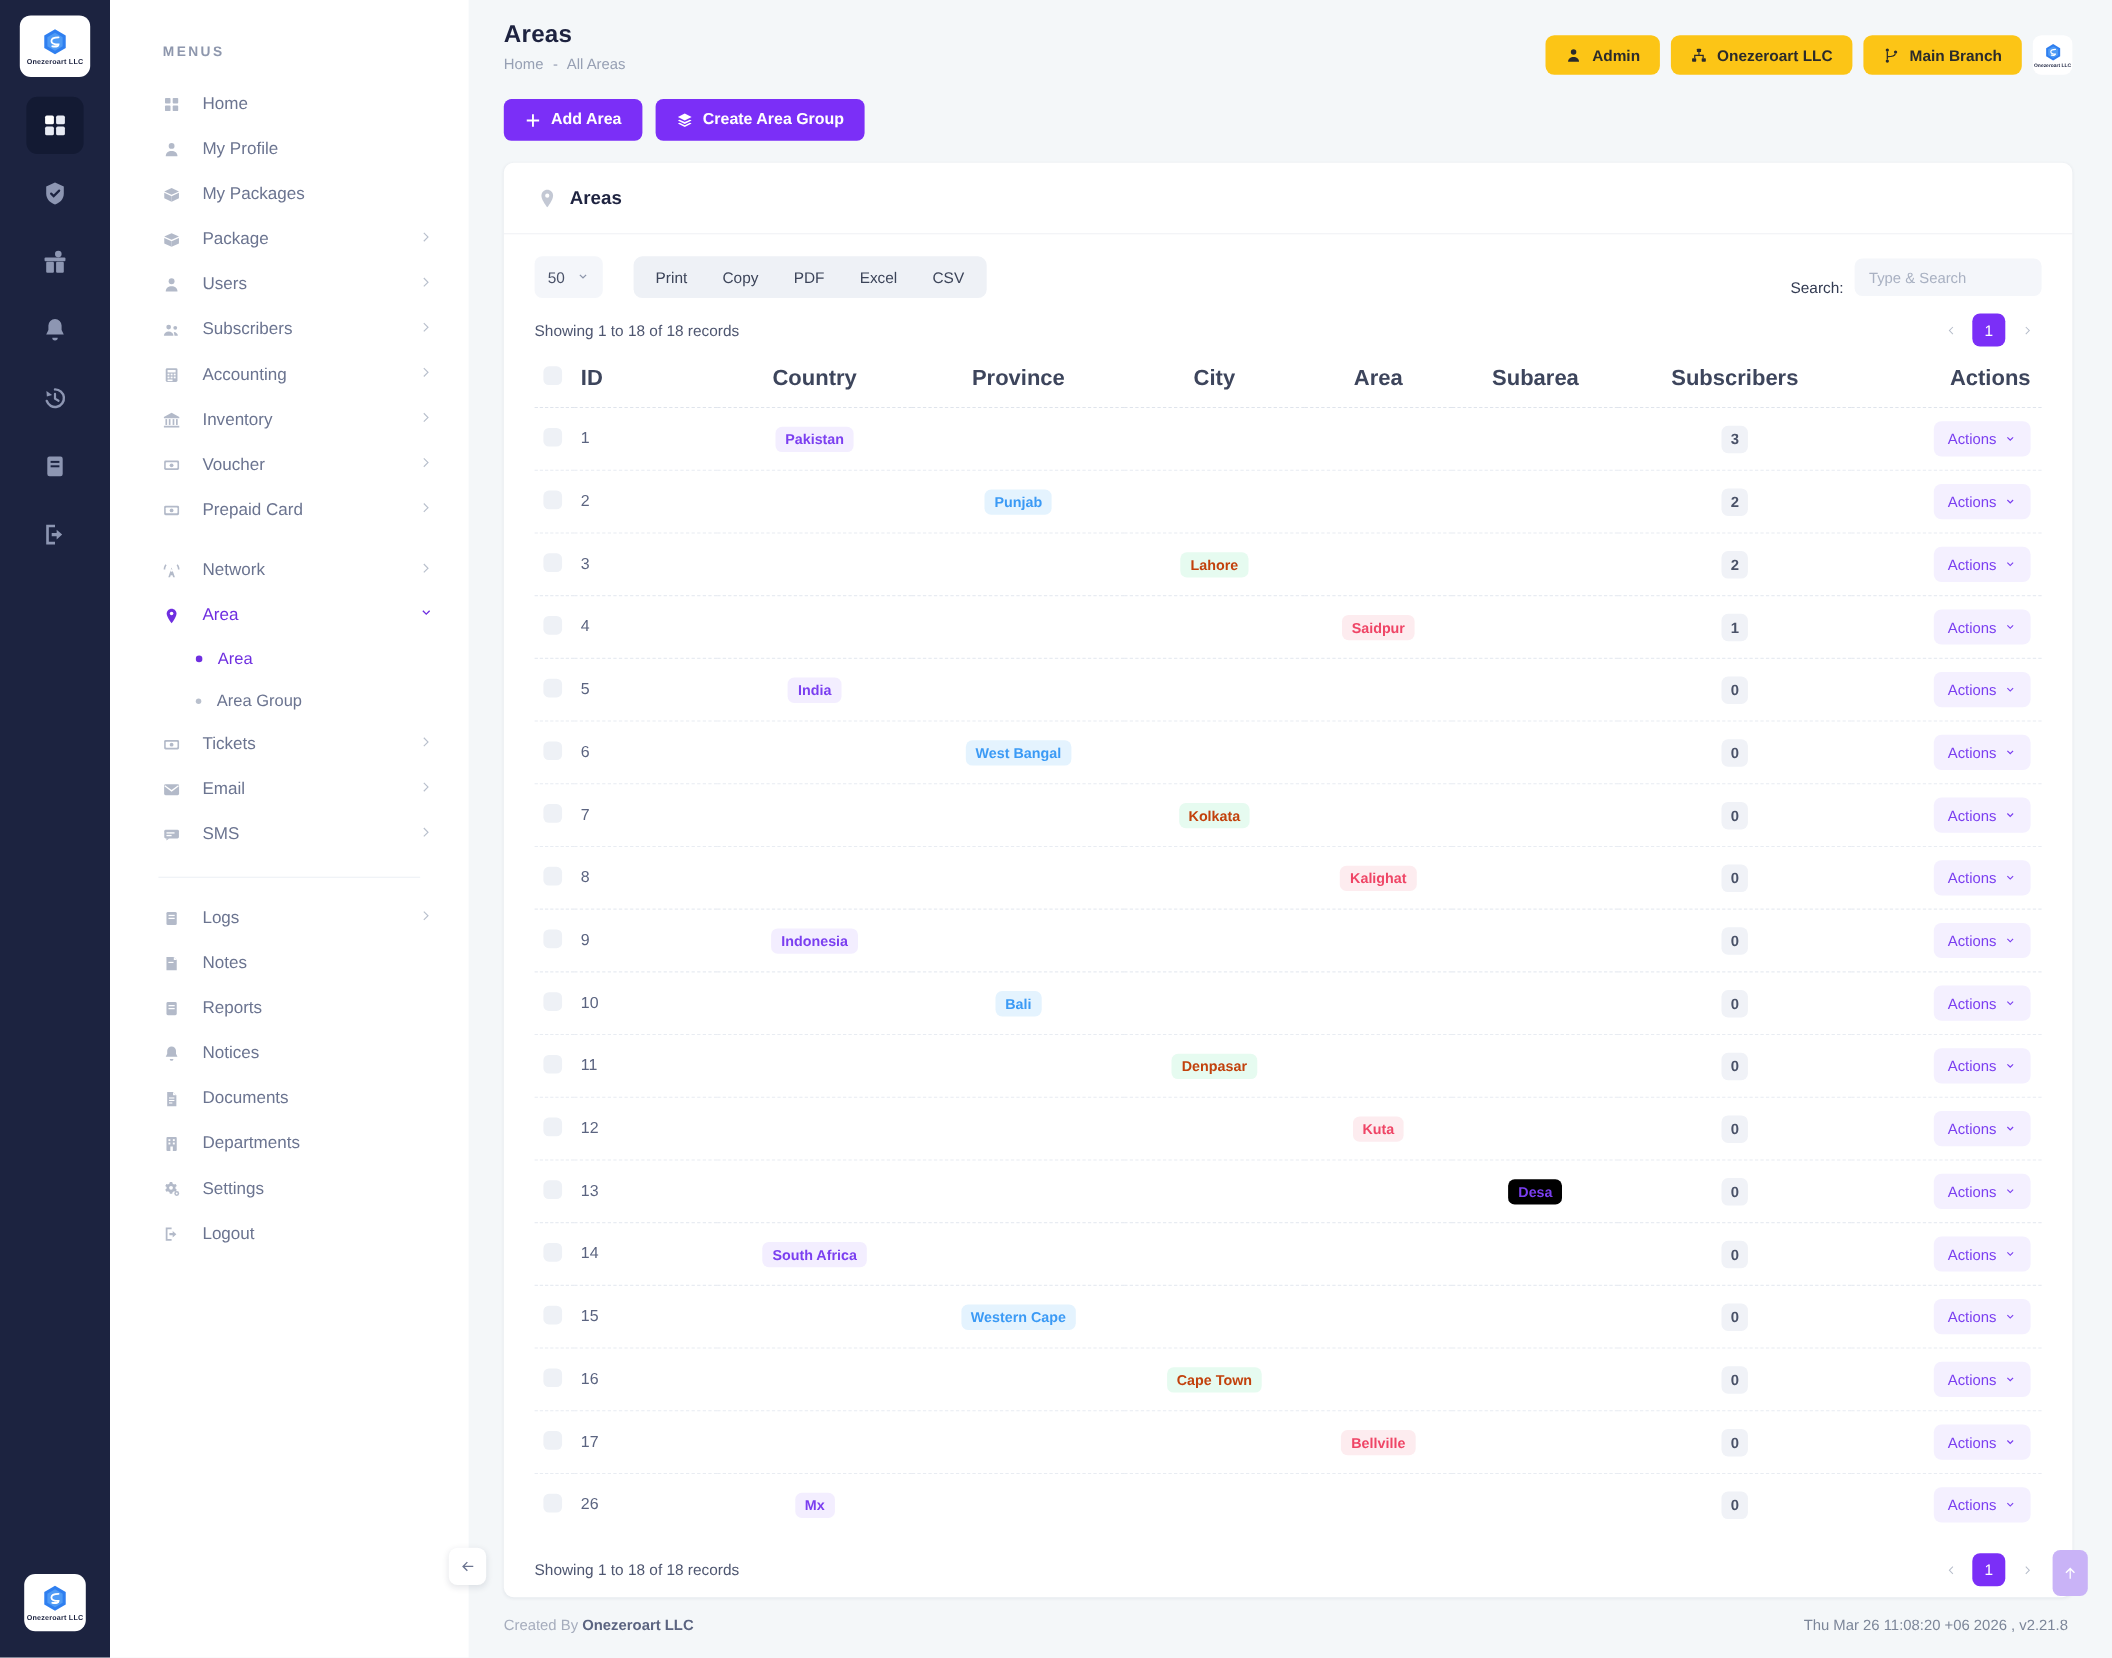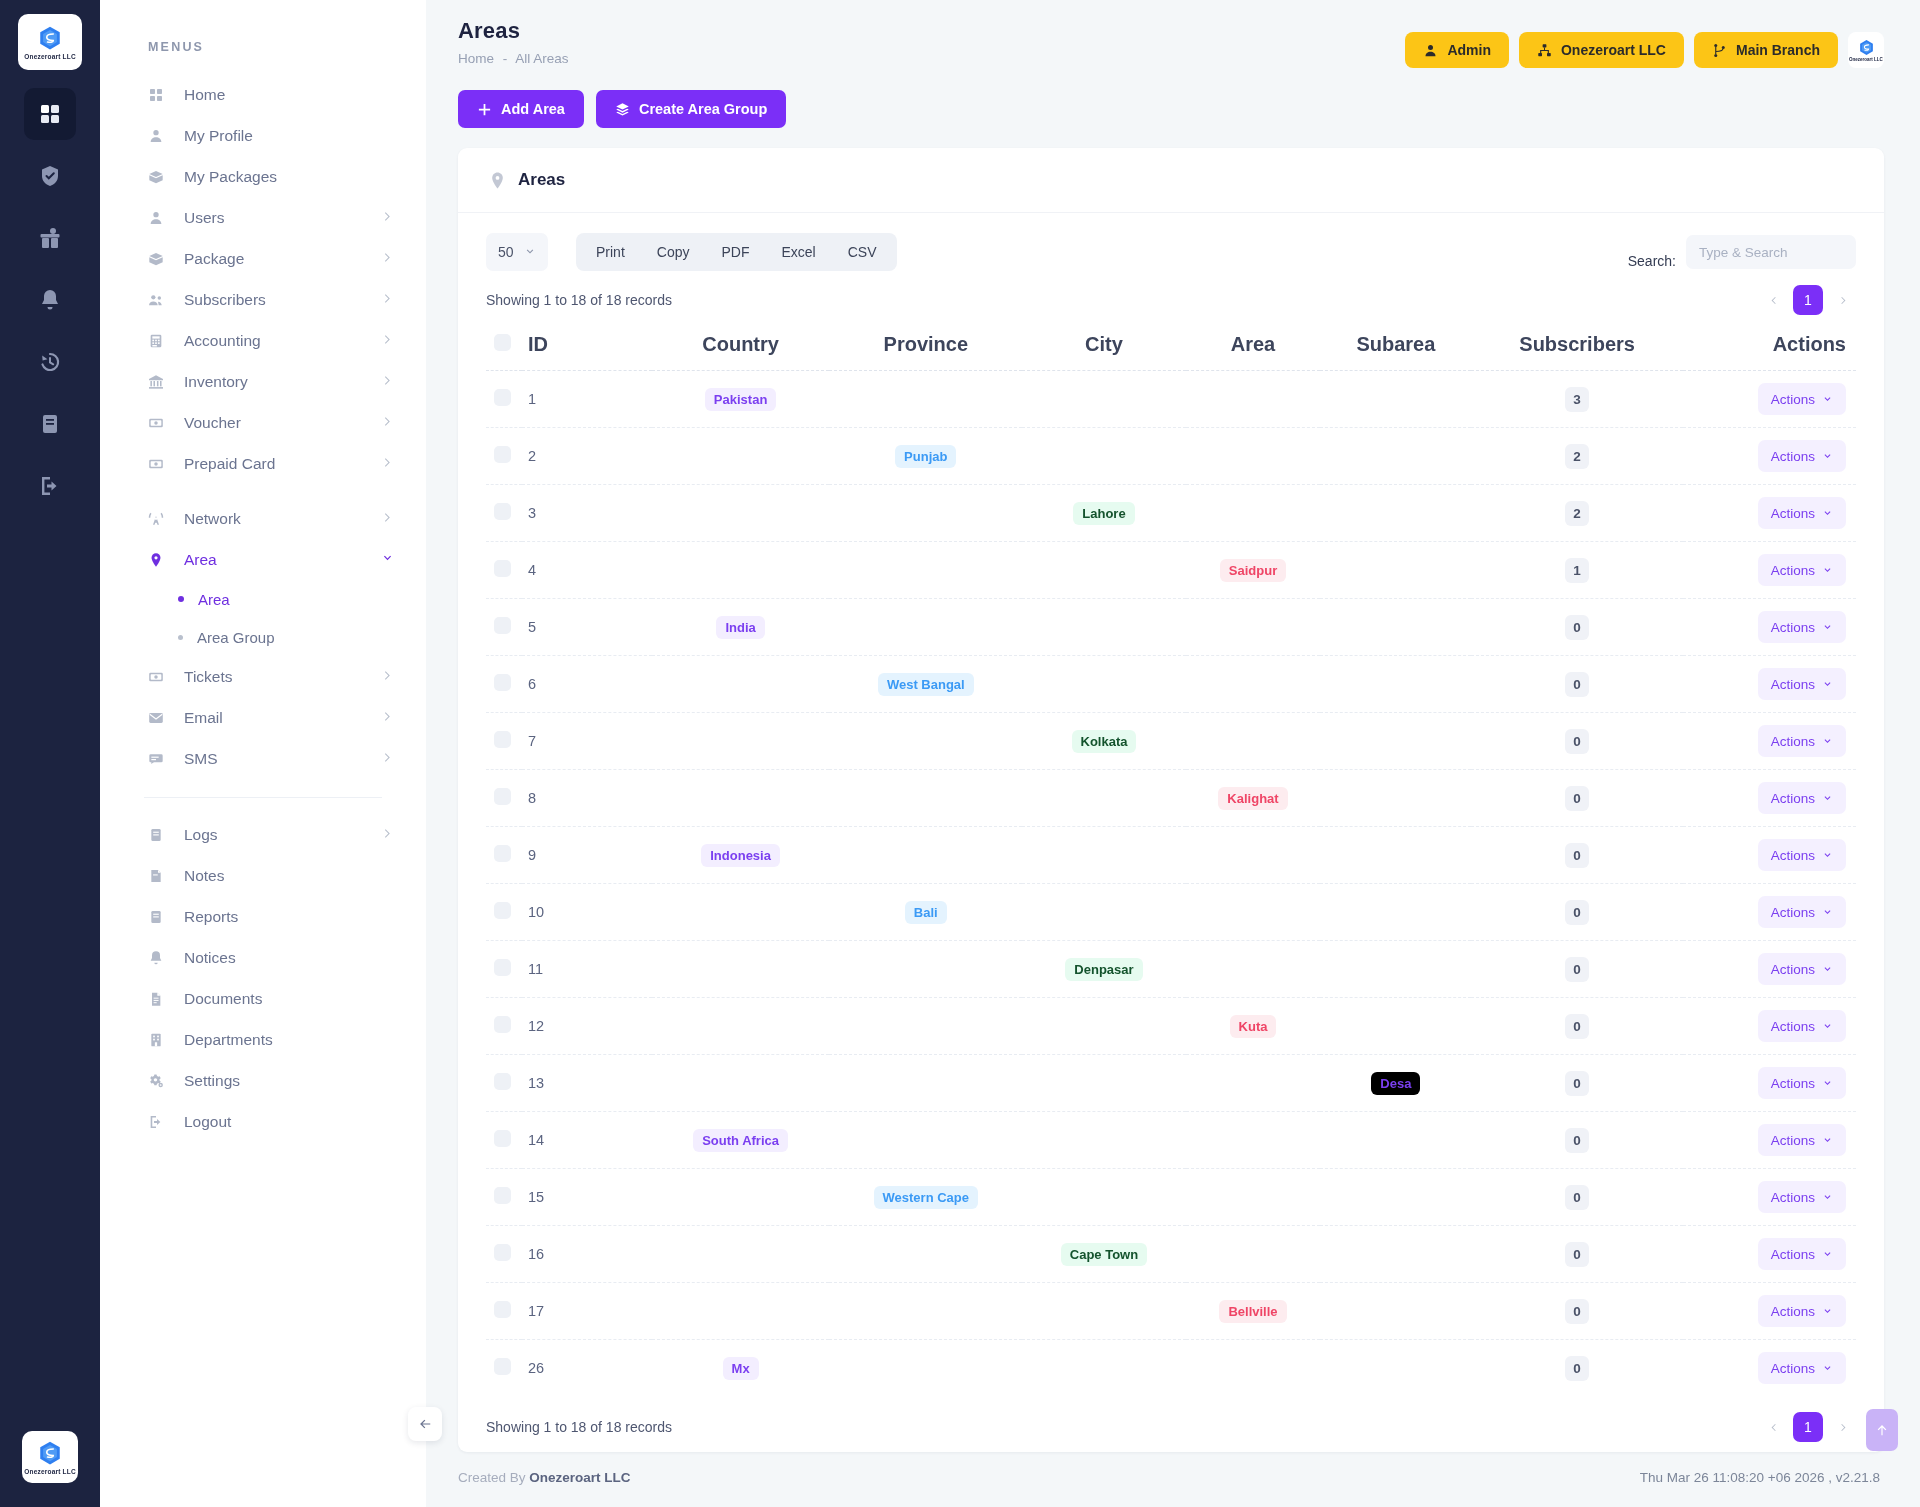--- a/index.html
+++ b/index.html
@@ -188,21 +188,21 @@
   .chk {
     width: 17px; height: 17px; border-radius: 5px; background: #eef1f6;
     display: inline-block; cursor: pointer;
   }
   .pill {
     display: inline-block; padding: 4px 9px; border-radius: 6px;
     font-size: 13px; font-weight: 600; white-space: nowrap;
   }
   .pill.country  { background: #f3eeff; color: #7b3ff0; }
   .pill.province { background: #e4f3fe; color: #3b9af5; }
-  .pill.city     { background: #e6fbf0; color: #14532d; }
+  .pill.city     { background: #e6fbf0; color: #c2410c; }
   .pill.area     { background: #fdecef; color: #ef4566; }
   .pill.subarea  { background: #000000; color: #7b3ff0; }
   .sub-count {
     display: inline-block; min-width: 22px; padding: 5px 8px; border-radius: 6px;
     background: #f0f2f7; color: #4a5268; font-size: 13.5px; font-weight: 600;
   }
   .actions-btn {
     background: #f4f0ff; border: none; border-radius: 7px; height: 32px;
     padding: 0 13px; display: inline-flex; align-items: center; gap: 7px;
     font-size: 13.5px; color: #7b3ff0; cursor: pointer;
@@ -341,38 +341,38 @@
               <path d="M12 3 2 7.5 12 12l10-4.5z"></path>
               <path d="M2 9.5V17l10 4.5V14z"></path>
               <path d="M22 9.5V17l-10 4.5V14z"></path>
             </svg>
           </span>
           <span class="mi-label">My Packages</span>
         </div>
         <div class="menu-item">
           <span class="mi-icon">
             <svg viewBox="0 0 24 24">
-              <circle cx="12" cy="7" r="4"></circle>
-              <path d="M4 21c0-4.4 3.6-7 8-7s8 2.6 8 7z"></path>
-            </svg>
-          </span>
-          <span class="mi-label">Users</span>
-          <span class="mi-caret"><svg viewBox="0 0 24 24">
-              <path d="M8.6 4.3 16.3 12l-7.7 7.7-1.4-1.4L13.5 12 7.2 5.7z"></path>
-            </svg></span>
-        </div>
-        <div class="menu-item">
-          <span class="mi-icon">
-            <svg viewBox="0 0 24 24">
               <path d="M12 3 2 7.5 12 12l10-4.5z"></path>
               <path d="M2 9.5V17l10 4.5V14z"></path>
               <path d="M22 9.5V17l-10 4.5V14z"></path>
             </svg>
           </span>
           <span class="mi-label">Package</span>
+          <span class="mi-caret"><svg viewBox="0 0 24 24">
+              <path d="M8.6 4.3 16.3 12l-7.7 7.7-1.4-1.4L13.5 12 7.2 5.7z"></path>
+            </svg></span>
+        </div>
+        <div class="menu-item">
+          <span class="mi-icon">
+            <svg viewBox="0 0 24 24">
+              <circle cx="12" cy="7" r="4"></circle>
+              <path d="M4 21c0-4.4 3.6-7 8-7s8 2.6 8 7z"></path>
+            </svg>
+          </span>
+          <span class="mi-label">Users</span>
           <span class="mi-caret"><svg viewBox="0 0 24 24">
               <path d="M8.6 4.3 16.3 12l-7.7 7.7-1.4-1.4L13.5 12 7.2 5.7z"></path>
             </svg></span>
         </div>
         <div class="menu-item">
           <span class="mi-icon">
             <svg viewBox="0 0 24 24">
               <circle cx="8" cy="8" r="3.2"></circle>
               <circle cx="17" cy="9" r="2.6"></circle>
               <path d="M1.5 20c0-3.6 2.9-5.8 6.5-5.8s6.5 2.2 6.5 5.8z"></path>

